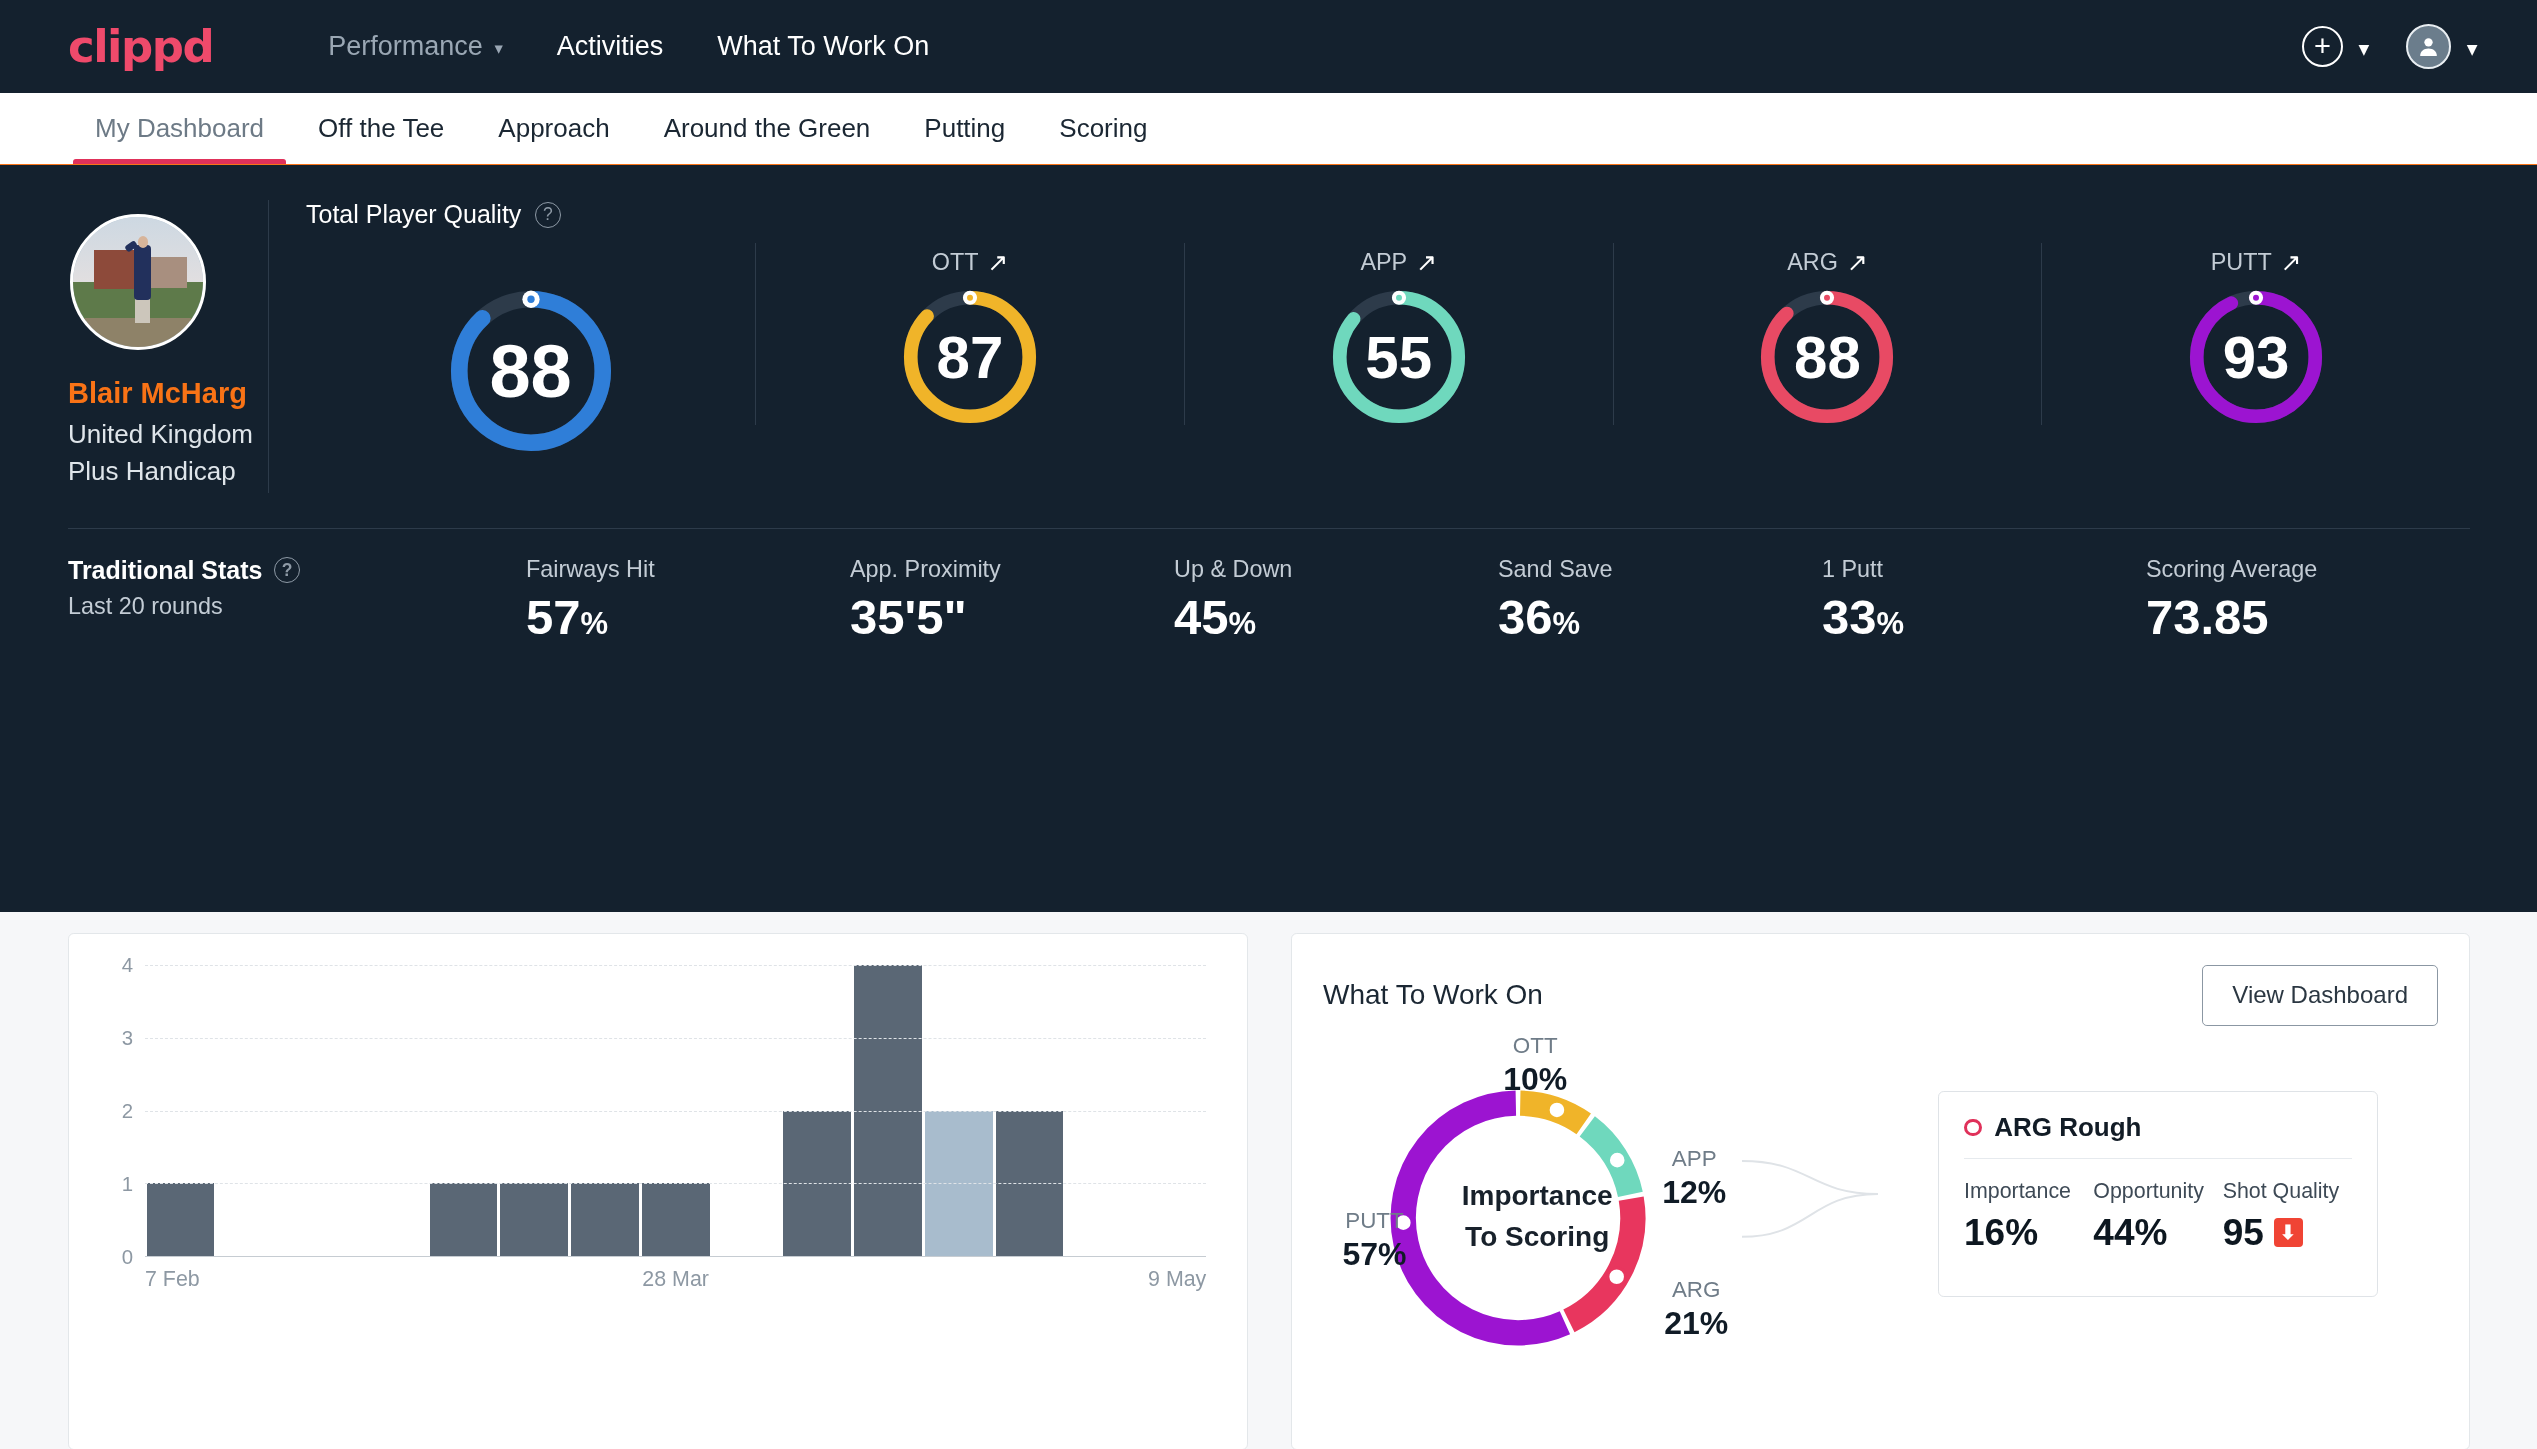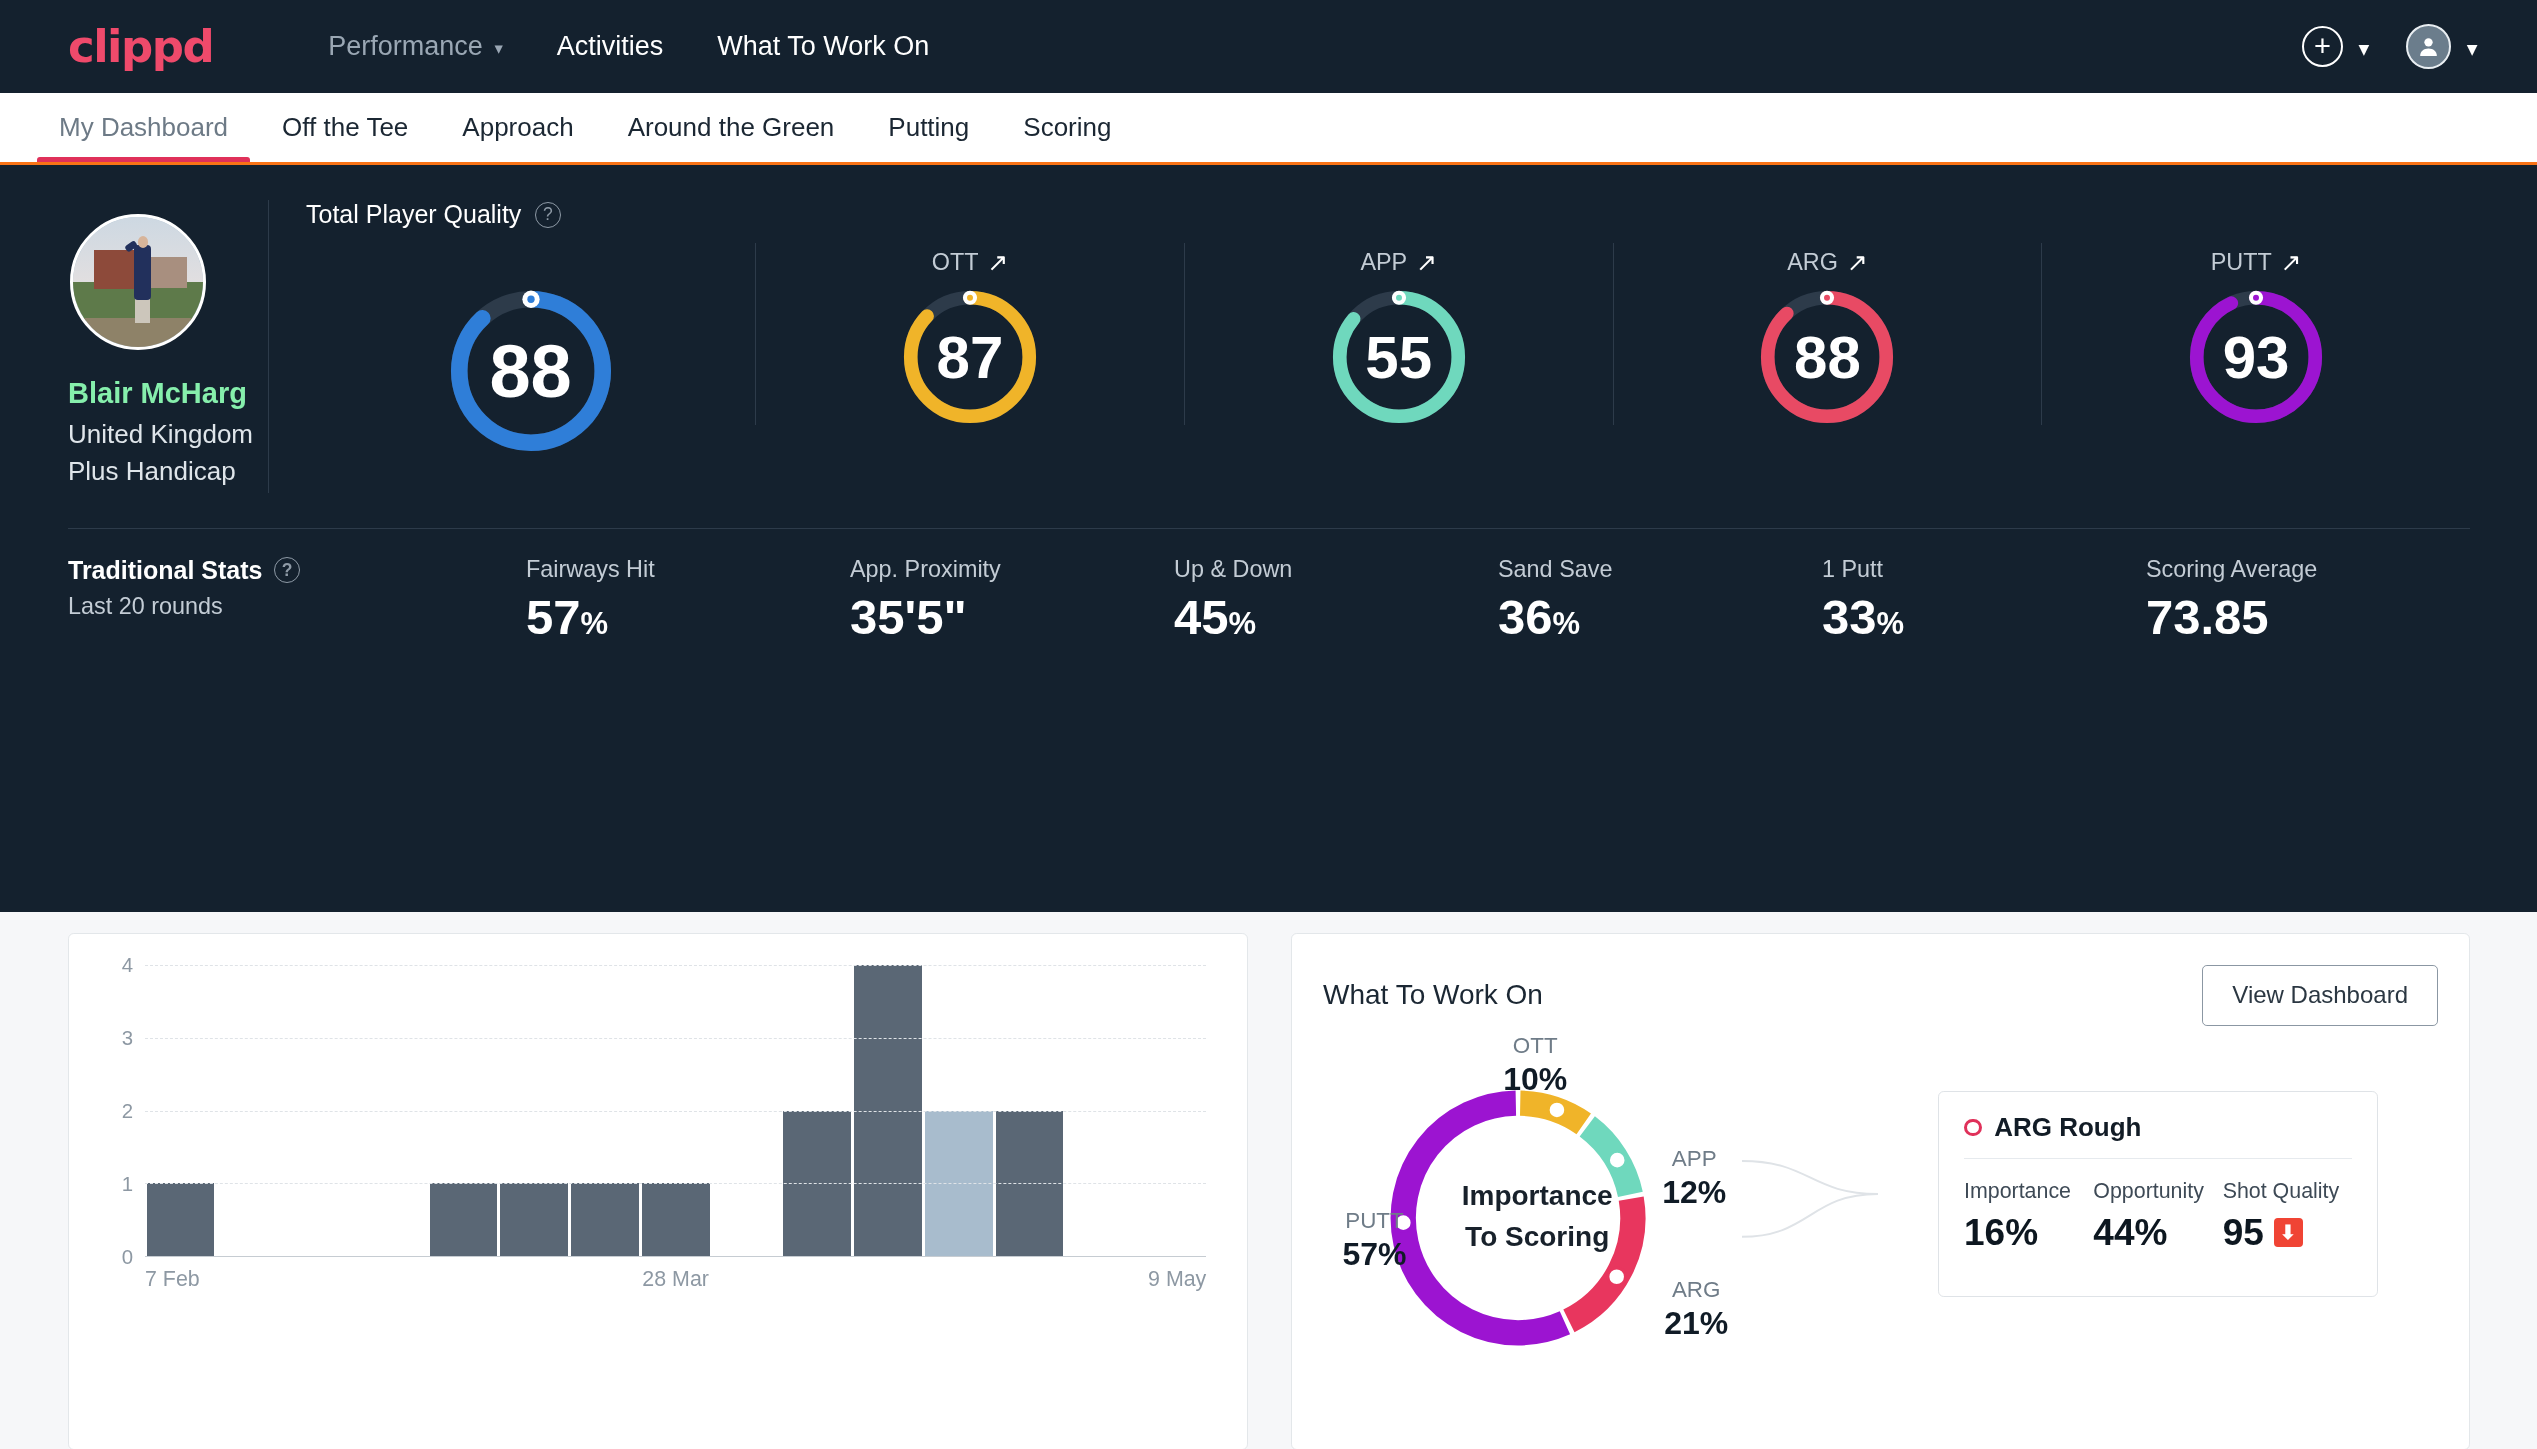--- a/index.html
+++ b/index.html
@@ -40,22 +40,22 @@
   .avatar-icon {
     width: 45px; height: 45px; border-radius: 50%;
     border: 2.4px solid #e9eef2; background: #6b7d8c;
     display:flex; align-items:center; justify-content:center; cursor:pointer;
   }
   .topnav-right .chev { color: #fff; font-size: 21.4px; margin-right: 21.4px; }
 
   
   .tabbar {
     height: 72px; background: #ffffff;
-    display: flex; align-items: stretch; padding-left: 32px;
-    border-bottom: 3px solid #f97316;
+    display: flex; align-items: stretch; padding-left: 68px;
+    border-bottom: 1px solid #f97316;
   }
   .tab {
     display: flex; align-items: center; padding: 0 27px;
     font-size: 26px; color: #1b2733; cursor: pointer; position: relative;
   }
   .tab.active { color: #6d7a86; }
   .tab.active::after {
     content: ""; position: absolute; left: 4.9px; right: 4.9px; bottom: 0;
     height: 4.9px; background: #e0315a; border-radius: 2.9px 2.9px 0 0;
   }
@@ -80,21 +80,21 @@
   .ph-rock{ position:absolute; left:0; right:0; bottom:0; height:22%;
             background:#8e8268; }
   .ph-body{ position:absolute; left:47%; top:22%; width:13%; height:42%;
             background:#22305c; border-radius: 3.9px;}
   .ph-legs{ position:absolute; left:48%; top:56%; width:11%; height:26%;
             background:#ccc6bb; }
   .ph-head{ position:absolute; left:50%; top:15%; width:8%; height:9%;
             background:#d7b49a; border-radius:50%; }
   .ph-arm { position:absolute; left:40%; top:20%; width:9%; height:5%;
             background:#22305c; transform: rotate(-35deg); border-radius:2.9px;}
-  .profile-name { color:#86efac; font-size:29px; font-weight:bold; margin-bottom:9.7px; }
+  .profile-name { color:#f97316; font-size:29px; font-weight:bold; margin-bottom:9.7px; }
   .profile-sub { color:#dfe5ea; font-size:26px; margin-bottom: 5.8px; }
 
   .quality-wrap { flex: 1; border-left: 1px solid #2d3b4a; padding-left: 37px; }
   .tpq-head {
     display: flex; align-items: center; gap: 13.6px;
     color: #ffffff; font-size: 25px; margin-bottom: 13.6px;
   }
   .help-ic {
     width: 26px; height: 26px; border-radius: 50%;
     border: 1.9px solid #8e9aa6; color:#8e9aa6;

